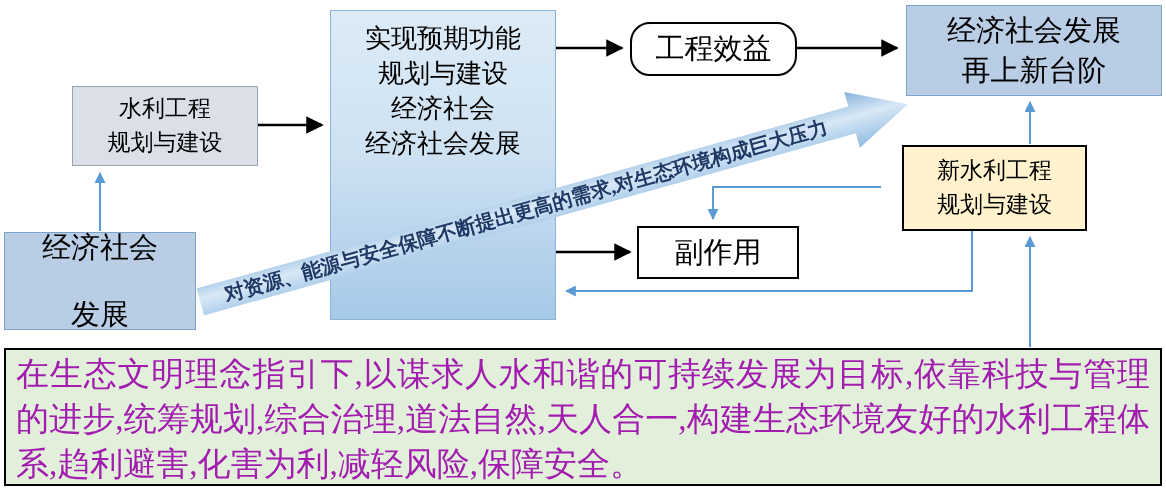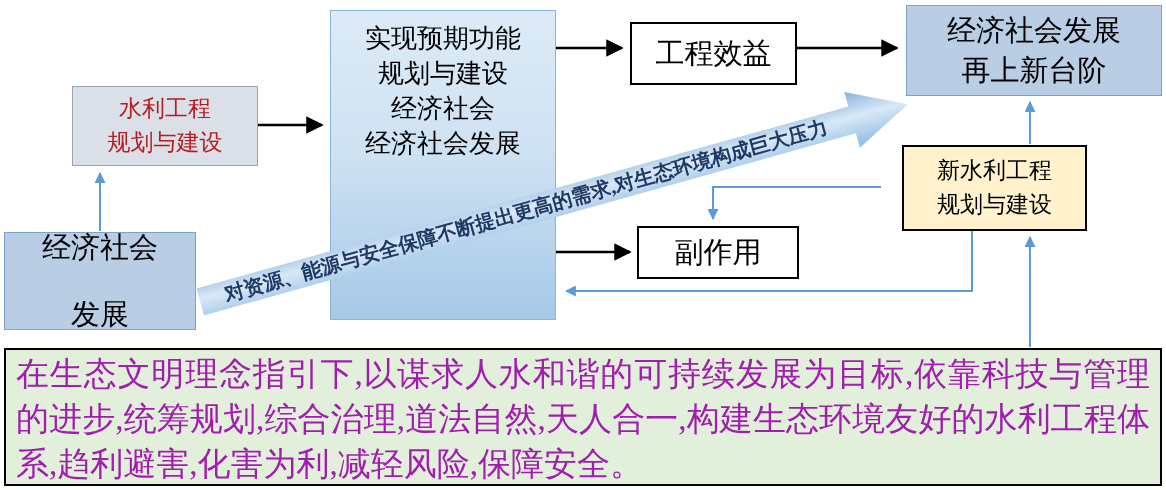--- a/index.html
+++ b/index.html
@@ -16,21 +16,21 @@
     display: flex;
     flex-direction: column;
     align-items: center;
     justify-content: center;
     text-align: center;
     box-sizing: border-box;
     color: #000;
     z-index: 2;
   }
   .box.blue   { background:#b9cde5; border:1px solid #7da2c9; font-size:29px; line-height:1.35; }
-  .box.gray   { background:#dadfe8; border:1px solid #9aa3b0; color:#b91c1c; font-size:23px; line-height:1.5; }
+  .box.gray   { background:#dadfe8; border:1px solid #9aa3b0; color:#000000; font-size:23px; line-height:1.5; }
   .box.white  { background:#ffffff; border:2px solid #000000; font-size:29px; }
   .box.yellow { background:#fff2cc; border:2px solid #000000; font-size:23px; line-height:1.5;margin-left:21px; }
 
   .center-box {
     position: absolute;
     left:330px; top:10px; width:226px; height:310px;
     background: linear-gradient(180deg, #dcebf7 0%, #cfe2f2 45%, #a6c9e8 100%);
     border: 1px solid #8ab4dc;
     box-sizing: border-box;
     display:flex; flex-direction:column; justify-content:flex-start;
@@ -89,21 +89,21 @@
 
   <div class="center-box">
     <div>实现预期功能</div>
     <div class="mid">
       <div>规划与建设</div>
       <div>经济社会</div>
     </div>
     <div>经济社会发展</div>
   </div>
 
-  <div class="box white" style="left:630px; top:22px; width:167px; height:63px;">
+  <div class="box white" style="left:630px; top:22px; width:167px; height:54px;border-radius:20px;">
     <span>工程效益</span>
   </div>
 
   <div class="box blue" style="left:906px; top:5px; width:256px; height:91px;">
     <span>经济社会发展</span>
     <span>再上新台阶</span>
   </div>
 
   <div class="box white" style="left:637px; top:226px; width:162px; height:53px;">
     <span>副作用</span>

